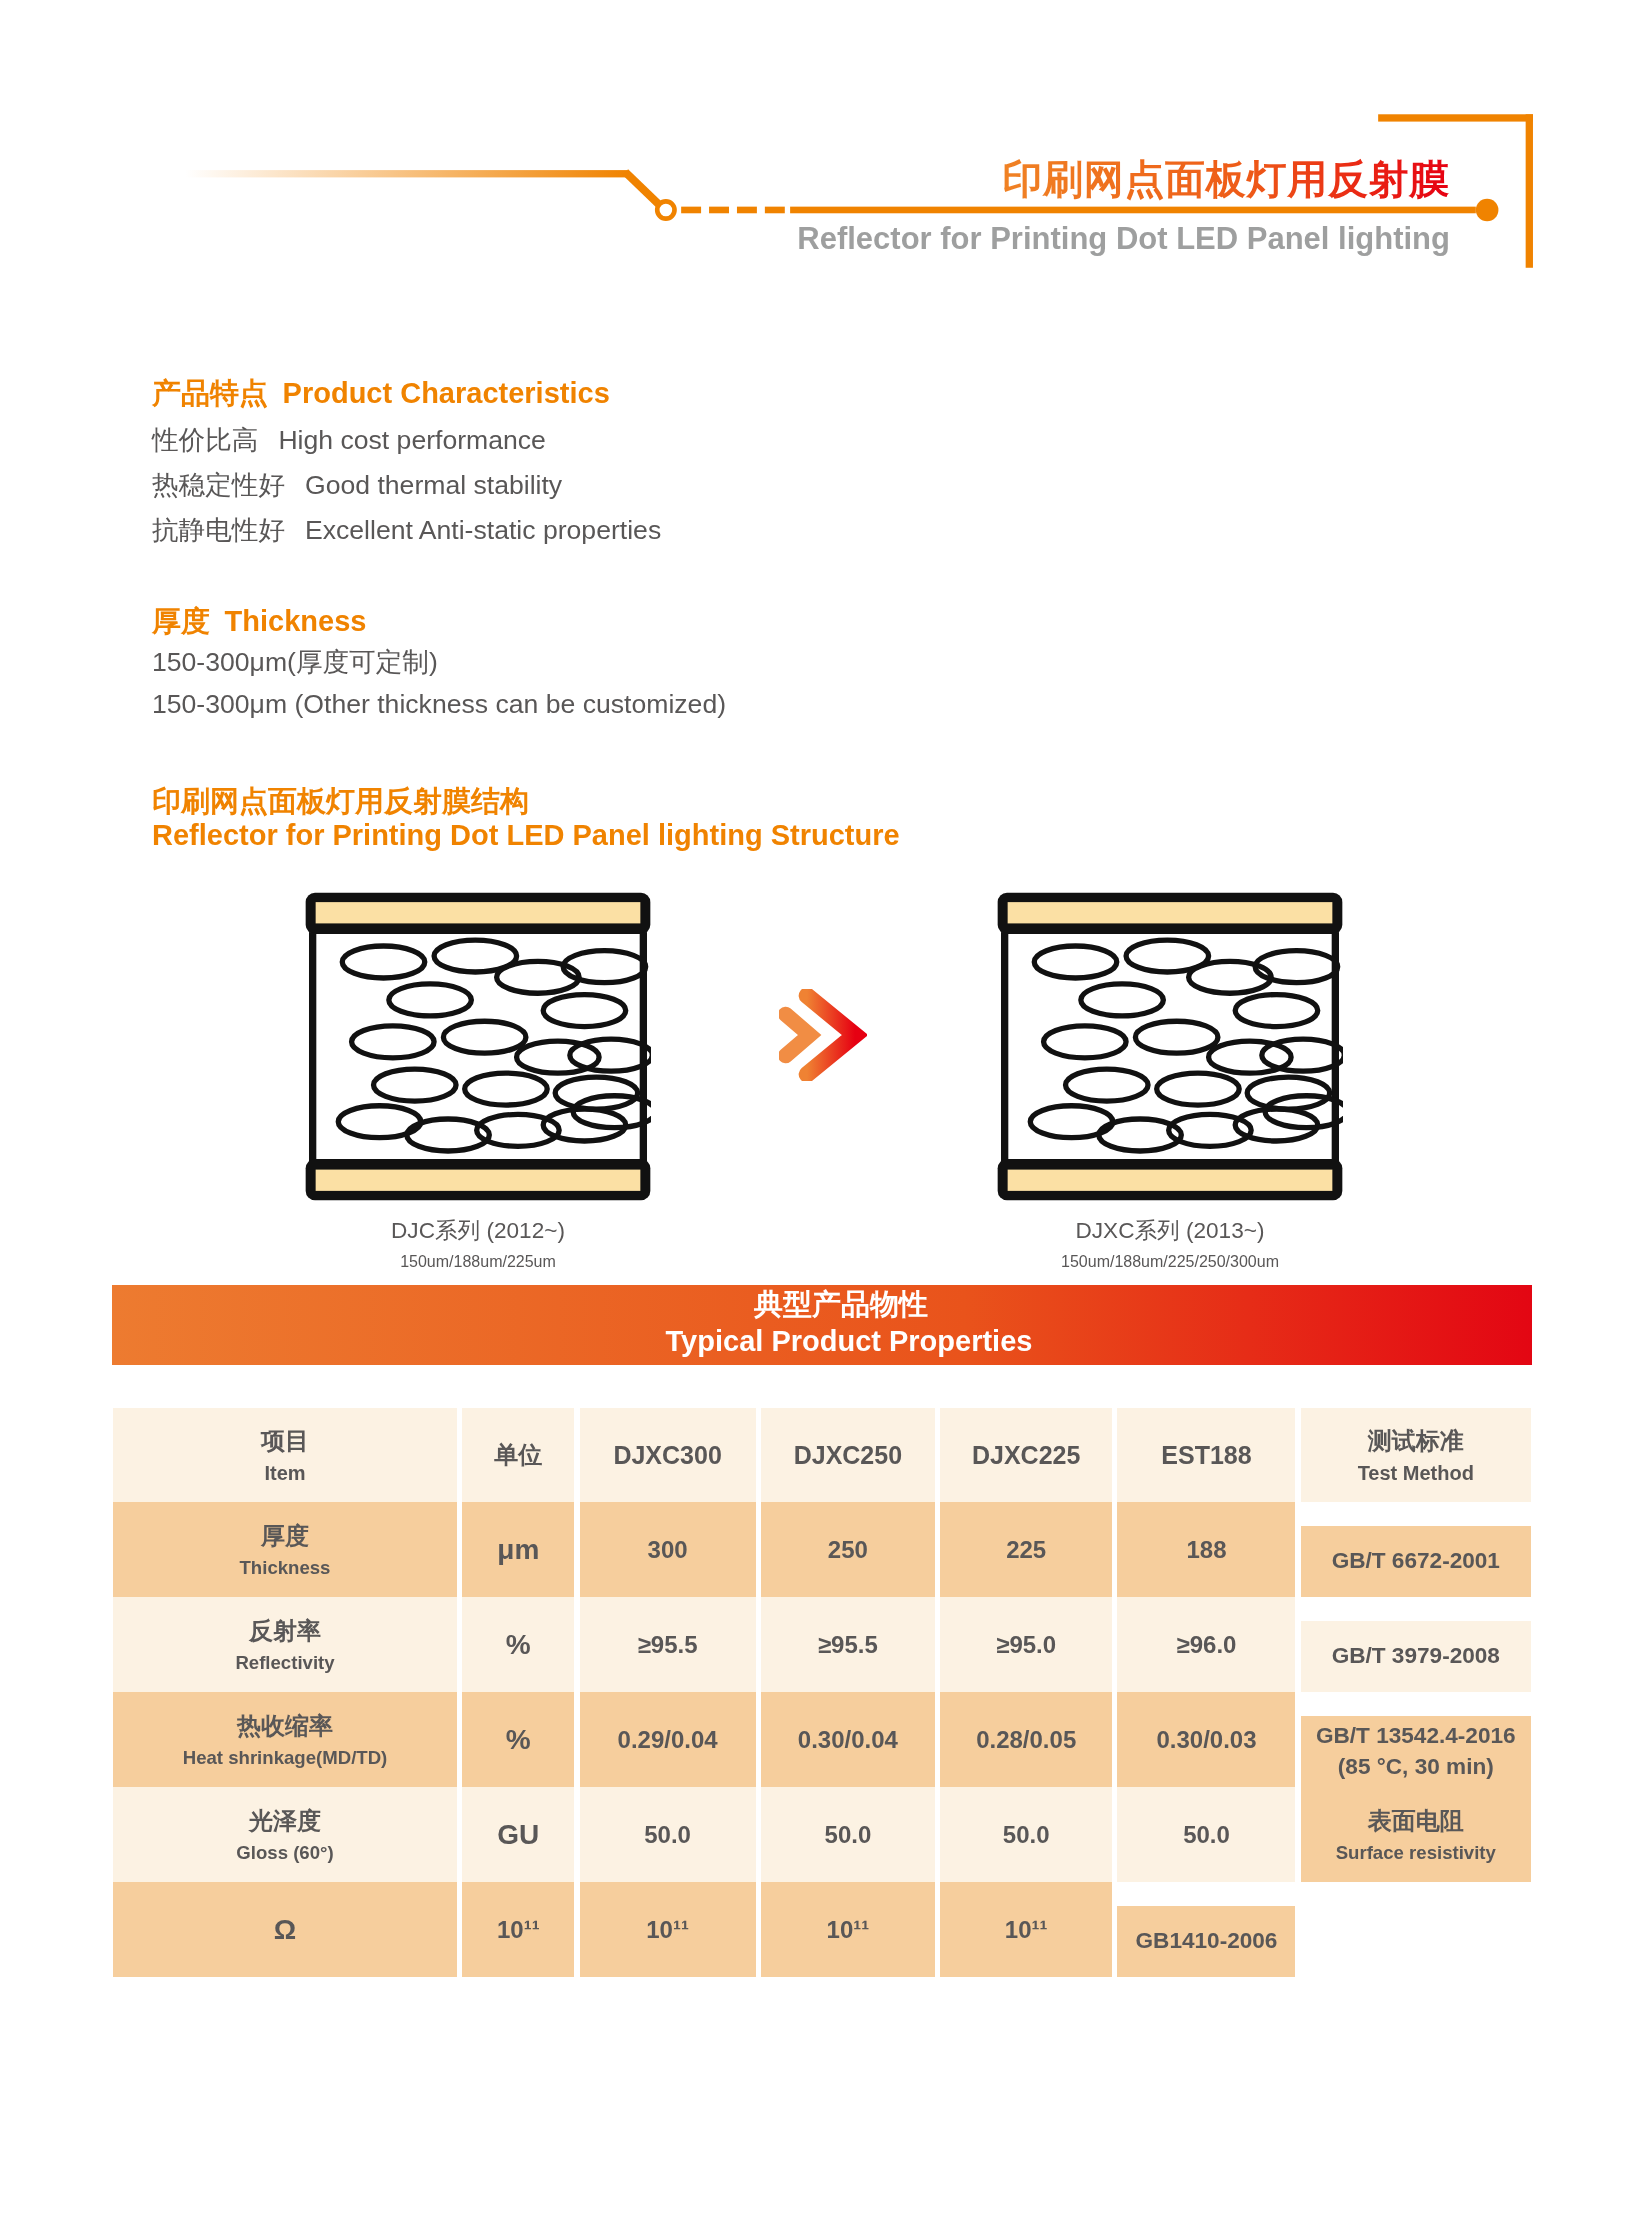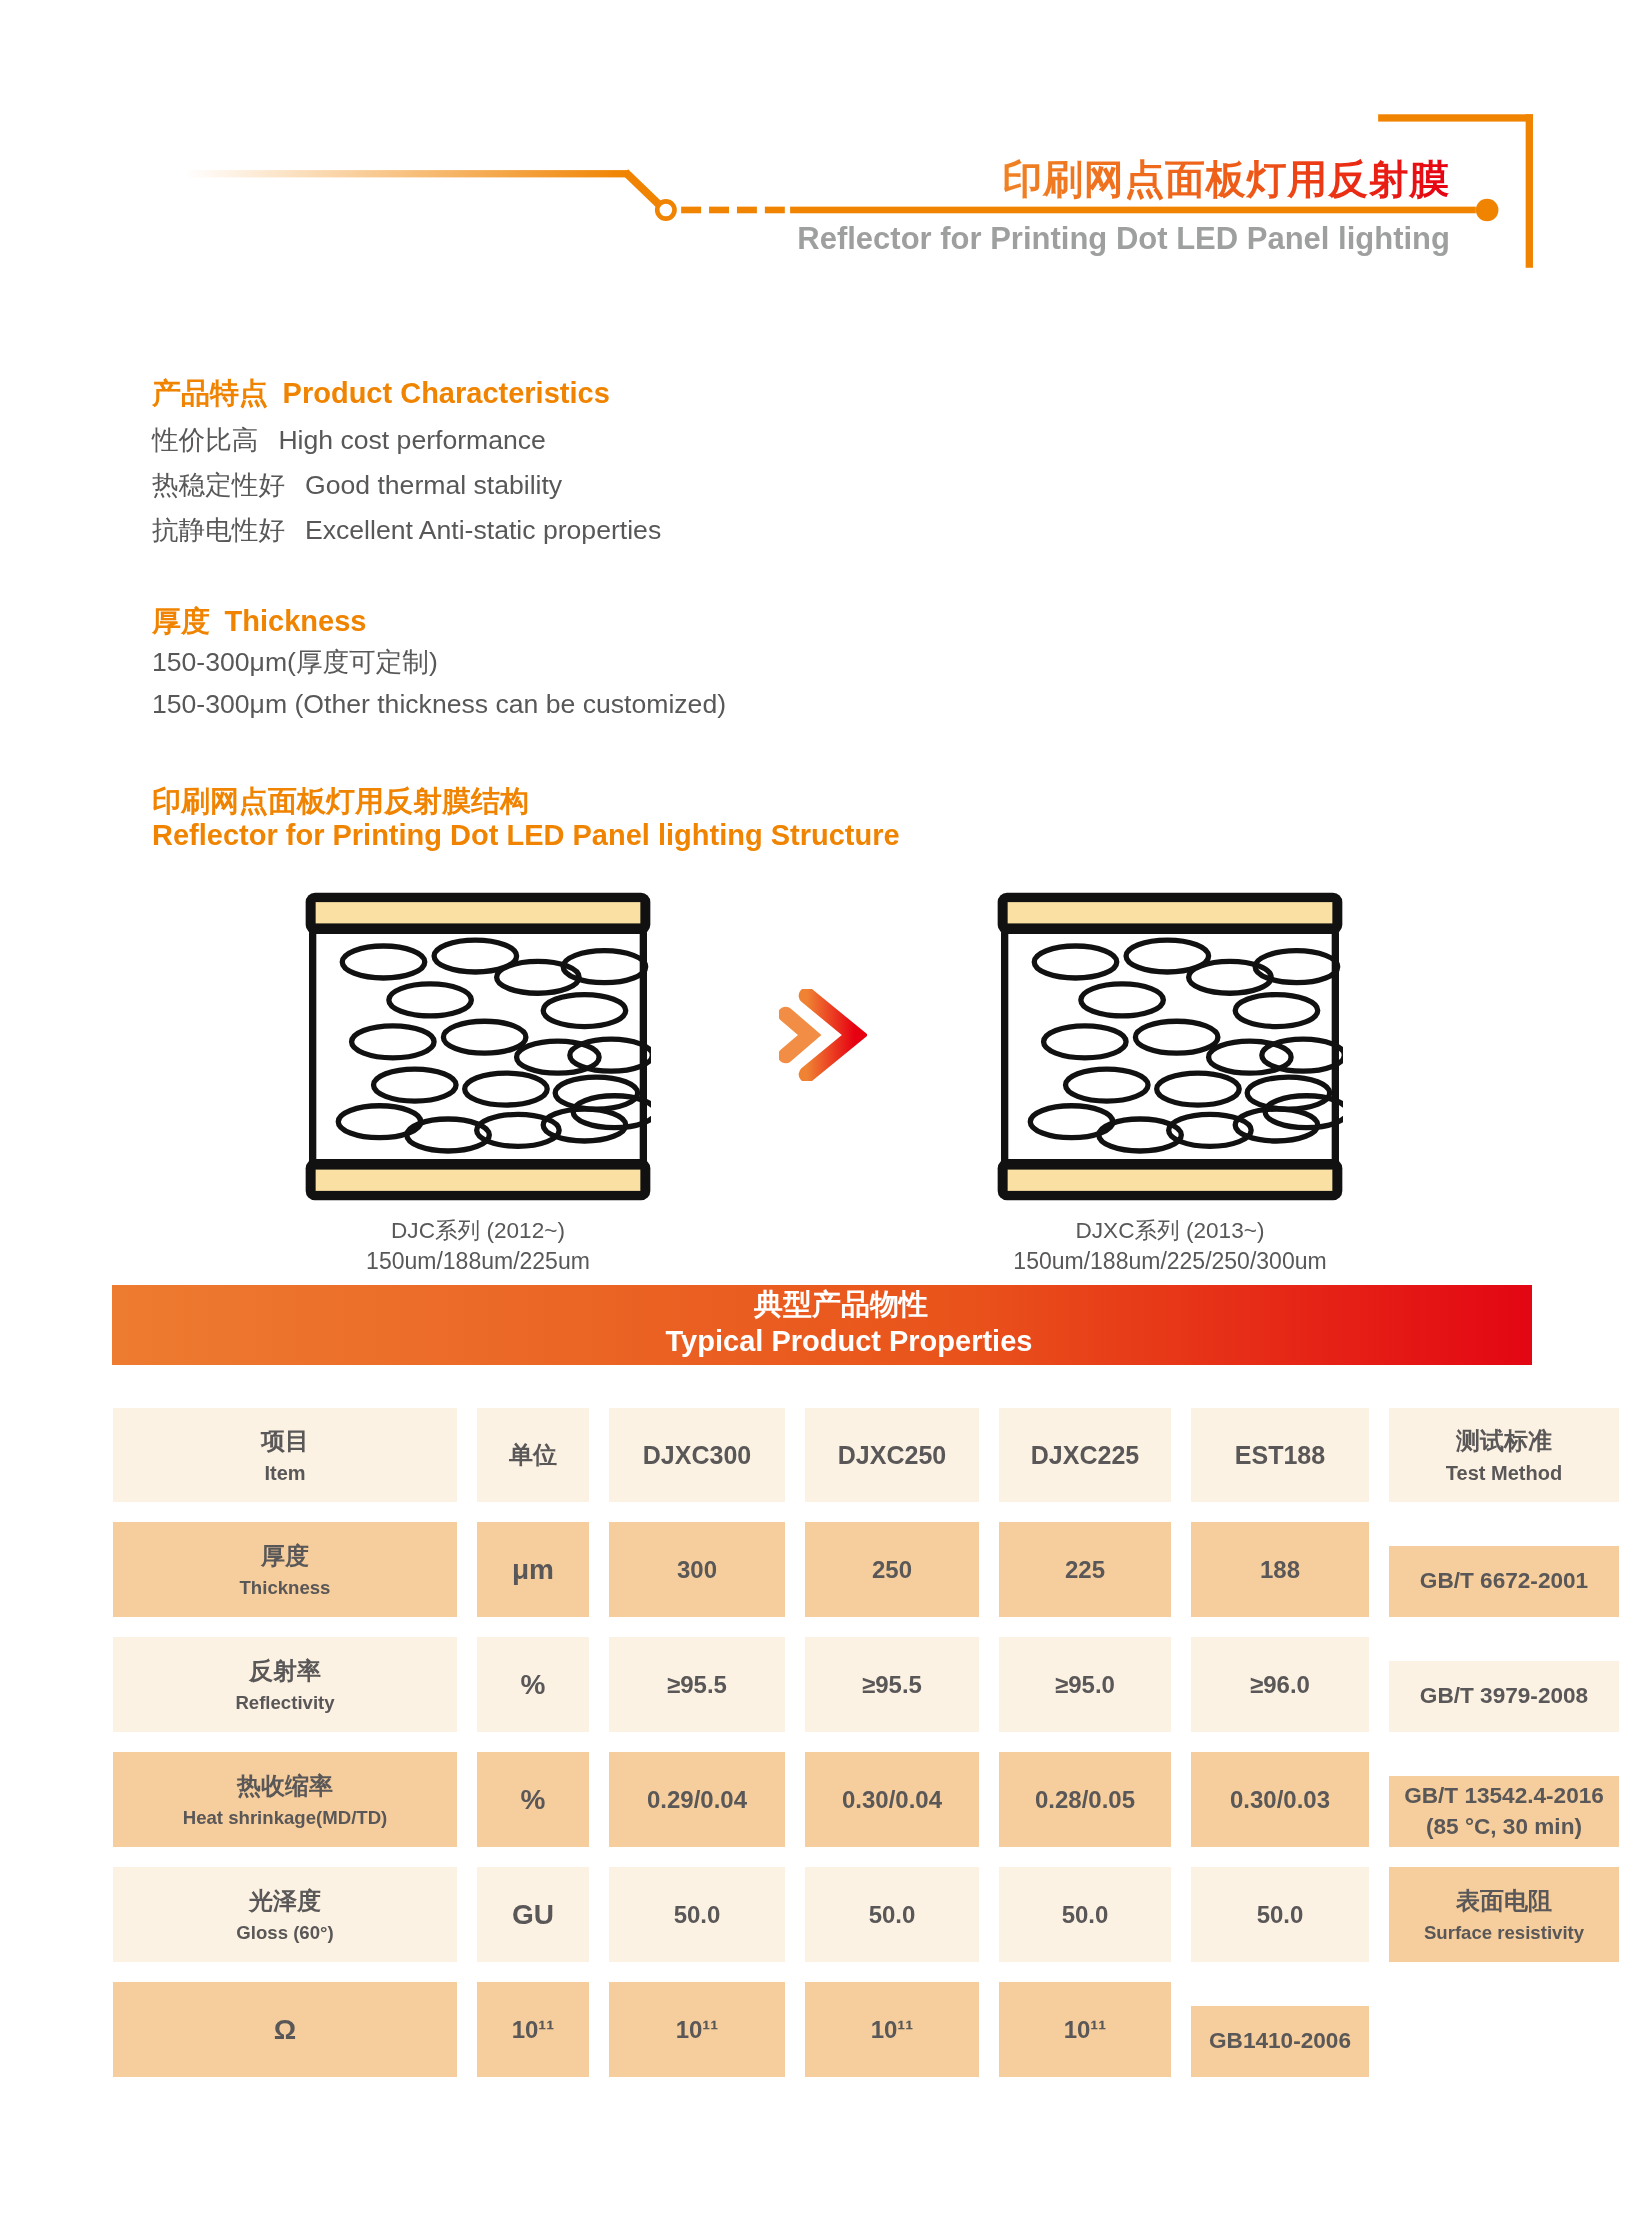--- a/index.html
+++ b/index.html
@@ -23,37 +23,37 @@
   }
   
   .sec-head { position:absolute; left:152px; font-size:29px; font-weight:700; color:#F08300; white-space:nowrap; }
   .sec-head .en { margin-left:14.6px; }
   .body-line { position:absolute; left:152px; font-size:26.6px; color:#595757; white-space:nowrap; }
   .body-line .en { margin-left:20px; }
   
   .diagram { position:absolute; }
   .captions { position:absolute; text-align:center; color:#595757; }
   .captions .cap1 { font-size:22.6px; line-height:31px; }
-  .captions .cap2 { font-size:23px; line-height:31px; }
+  .captions .cap2 { font-size:16px; line-height:31px; }
   .chevron-svg { position:absolute; left:779px; top:989px; }
   
   .banner {
     position:absolute; left:112px; top:1285px; width:1420px; height:80px;
     background:linear-gradient(90deg,#ED7B30 0%,#E9531B 60%,#E30613 100%);
     display:flex; align-items:center; padding-left:38px;
     color:#ffffff; font-size:29px; font-weight:700; white-space:nowrap;flex-direction:column;
   }
   .banner .en { margin-left:16px; }
   
   .props-table {
     position:absolute; left:113px; top:1408px; width:1419px;
     display:grid;
     grid-template-columns:344px 112px 176px 174px 172px 178px 230px;
     grid-template-rows:94px 95px 95px 95px 95px 95px;
-    column-gap:5.3px; row-gap:0;gap:20px;
+    column-gap:5.3px; row-gap:0;
   }
   .cell {
     display:flex; flex-direction:column; align-items:center; justify-content:center;
     color:#595757; text-align:center;
   }
   .t-cream { background:#FCF2E3; }
   .t-tan   { background:#F6CE9D; }
   .cell .zh  { font-size:24px; font-weight:700; }
   .cell .en  { font-size:18.6px; font-weight:700; margin-top:5.3px; }
   .cell .en-lg { font-size:20px; font-weight:700; margin-top:5.3px; }

